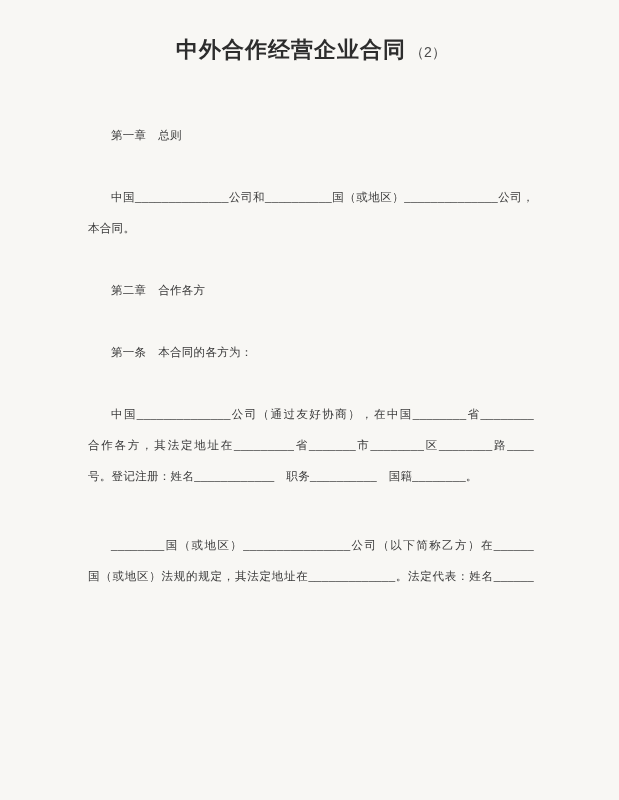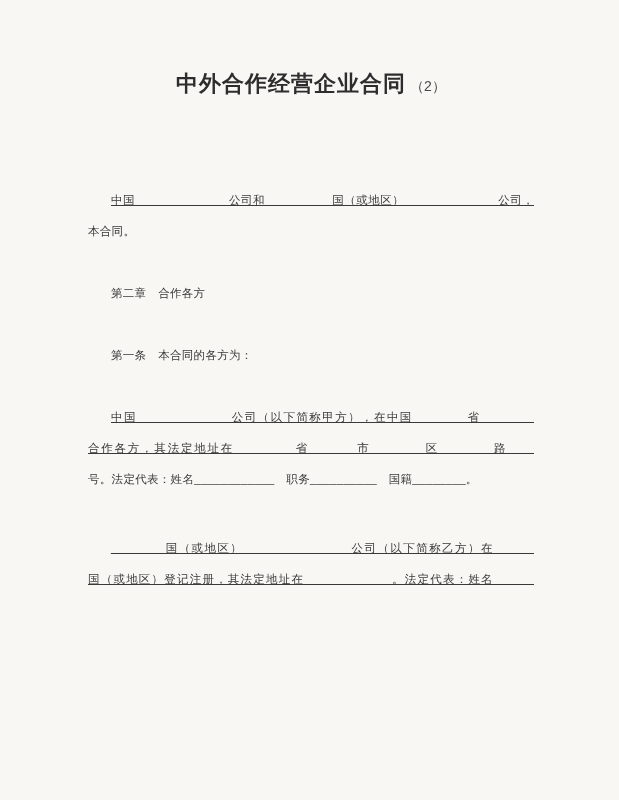--- a/index.html
+++ b/index.html
@@ -11,21 +11,21 @@
     height: 800px;
     background: #f8f7f4;
     font-family: "Liberation Sans", sans-serif;
     color: #3a3a3a;
     overflow: hidden;
   }
   .page {
     box-sizing: border-box;
     width: 619px;
     height: 800px;
-    padding: 64px 85px 0 88px;
+    padding: 30px 85px 0 88px;
     background: #f8f7f4;
   }
   .title-row {
     height: 40px;
     line-height: 40px;
     text-align: center;
     margin-bottom: 50px;
     white-space: nowrap;
   }
   .title-main {
@@ -44,59 +44,59 @@
     height: 31px;
     line-height: 31px;
     font-size: 11.5px;
     white-space: nowrap;
     letter-spacing: 0.3px;
   }
   .fill {
     white-space: normal;
     text-align: justify;
     text-align-last: justify;
-    text-decoration: underline;
   }
   .indent {
     text-indent: 2em;
   }
   .gap {
     height: 31px;
   }
   .gap-lg {
     height: 38px;
   }
 </style>
 </head>
 <body>
 
 <div class="page">
 
   <div class="title-row">
     <span class="title-main">中外合作经营企业合同</span><span class="title-suffix">（2）</span>
   </div>
 
+  <div class="line indent">第一章　总则</div>
 
   <div class="gap"></div>
 
   <div class="line fill indent">中国______________公司和__________国（或地区）______________公司，</div>
   <div class="line">本合同。</div>
 
   <div class="gap"></div>
 
   <div class="line indent">第二章　合作各方</div>
 
   <div class="gap"></div>
 
   <div class="line indent">第一条　本合同的各方为：</div>
 
   <div class="gap"></div>
 
-  <div class="line fill indent">中国______________公司（以下简称甲方），在中国________省________</div>
+  <div class="line fill indent">中国______________公司（通过友好协商），在中国________省________</div>
   <div class="line fill">合作各方，其法定地址在_________省_______市________区________路____</div>
-  <div class="line">号。法定代表：姓名____________　职务__________　国籍________。</div>
+  <div class="line">号。登记注册：姓名____________　职务__________　国籍________。</div>
 
   <div class="gap-lg"></div>
 
   <div class="line fill indent">________国（或地区）________________公司（以下简称乙方）在______</div>
-  <div class="line fill">国（或地区）登记注册，其法定地址在_____________。法定代表：姓名______</div>
+  <div class="line fill">国（或地区）法规的规定，其法定地址在_____________。法定代表：姓名______</div>
 
 </div>
 
 </body></html>

